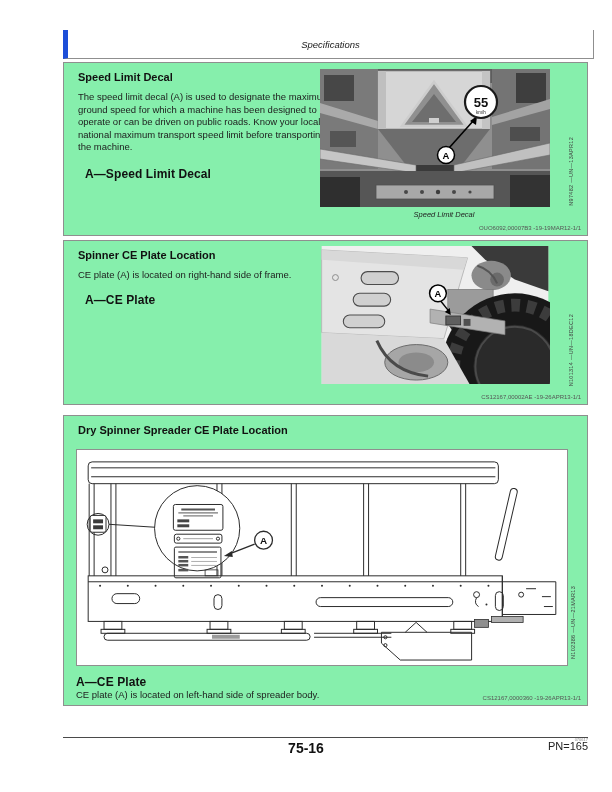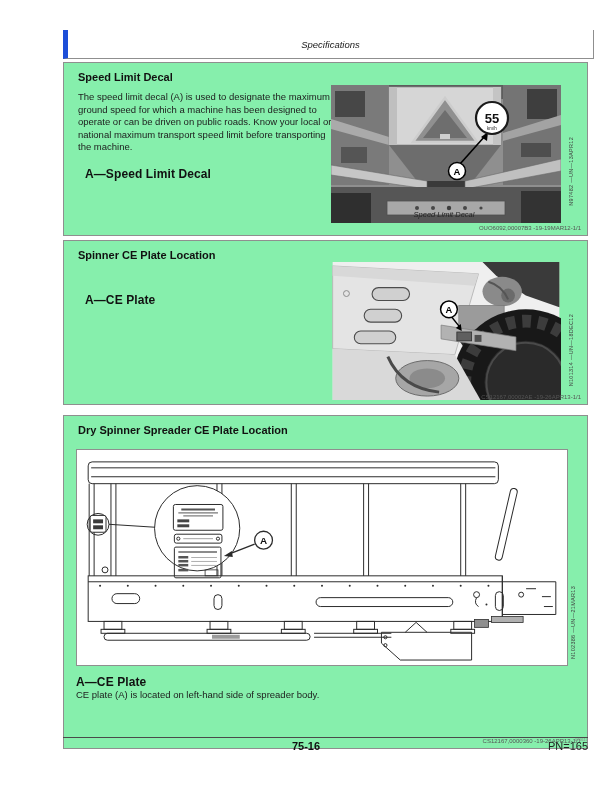--- a/index.html
+++ b/index.html
@@ -7,34 +7,34 @@
   .page{position:relative;width:612px;height:792px;background:#ffffff;overflow:hidden;}
 
   .header-band{position:absolute;left:63px;top:30px;width:525px;height:28px;
     border-left:5px solid #1d4ed8;border-right:1px solid #8f8f8f;border-bottom:1px solid #8f8f8f;
     display:flex;align-items:center;justify-content:center;}
   .header-title{font-style:italic;font-size:9.5px;color:#222;}
 
   .section{position:absolute;left:63px;width:525px;border:1px solid #8f8f8f;background:#86efac;box-sizing:border-box;}
   #sec1{top:62px;height:174px;}
   #sec2{top:240px;height:165px;}
-  #sec3{top:415px;height:334px;padding-left:7px;}
+  #sec3{top:415px;height:291px;padding-left:7px;}
 
   .sec-title{position:absolute;left:14px;top:8px;font-weight:bold;font-size:11px;color:#111;}
   .sec-body{position:absolute;left:14px;top:28px;width:262px;font-size:9.5px;line-height:12.6px;color:#1c1c1c;}
   .legend{position:absolute;font-weight:bold;font-size:12px;color:#111;letter-spacing:0.1px;}
   .ref-code{position:absolute;right:6px;bottom:4px;font-size:6px;color:#555;}
-  .figure-photo{position:absolute;left:267px;width:230px;margin-top:16px;}
+  .figure-photo{position:absolute;left:256px;width:230px;}
   .fig-caption{position:absolute;left:265px;width:230px;text-align:center;font-style:italic;font-size:7.5px;color:#222;}
   .img-code{position:absolute;left:504px;font-size:5.5px;color:#3f3f3f;writing-mode:vertical-rl;transform:rotate(180deg);white-space:nowrap;letter-spacing:0.3px;}
 
   .figure-box{position:absolute;left:12px;top:33px;width:492px;height:217px;border:1px solid #8f8f8f;box-sizing:border-box;background:#fff;}
 
   .footer-rule{position:absolute;left:63px;top:737px;width:525px;height:1px;background:#4a4a4a;}
-  .page-number{position:absolute;left:0;top:740px;width:612px;text-align:center;font-weight:bold;font-size:11px;color:#111;}
+  .page-number{position:absolute;left:0;top:740px;width:612px;text-align:center;font-weight:bold;font-size:14px;color:#111;}
   .pn-block{position:absolute;right:24px;top:738px;text-align:right;}
   .print-code{font-size:4px;color:#888;line-height:4px;}
   .pn-label{font-size:11px;color:#222;line-height:9px;}
 
   svg text{font-family:"Liberation Sans",sans-serif;}
 </style>
 </head>
 <body>
 
 <div class="page">
@@ -98,20 +98,21 @@
         </g>
       </svg>
     </div>
     <div class="fig-caption" style="top:147px;">Speed Limit Decal</div>
     <div class="img-code" style="top:74px;">N97482 —UN—13APR12</div>
     <div class="ref-code">OUO6092,00007B3 -19-19MAR12-1/1</div>
   </div>
 
   <div class="section" id="sec2">
     <div class="sec-title">Spinner CE Plate Location</div>
+    <div class="sec-body">CE plate (A) is located on right-hand side of frame.</div>
     <div class="legend" style="left:21px;top:52px;">A—CE Plate</div>
 
     <div class="figure-photo" style="top:5px;height:138px;">
       <svg viewBox="0 0 230 140" width="230" height="138">
         <rect width="230" height="140" fill="#efefef"></rect>
         <g>
           <polygon points="0,4 148,12 124,94 0,88" fill="#e4e4e4" stroke="#adadad" stroke-width="0.8"></polygon>
           <polygon points="0,4 148,12 144,24 0,14" fill="#d8d8d8"></polygon>
           <rect x="40" y="26" width="38" height="13" rx="6.5" fill="#d0d0d0" stroke="#4c4c4c" stroke-width="1.1"></rect>
           <rect x="32" y="48" width="38" height="13" rx="6.5" fill="#d0d0d0" stroke="#4c4c4c" stroke-width="1.1"></rect>

